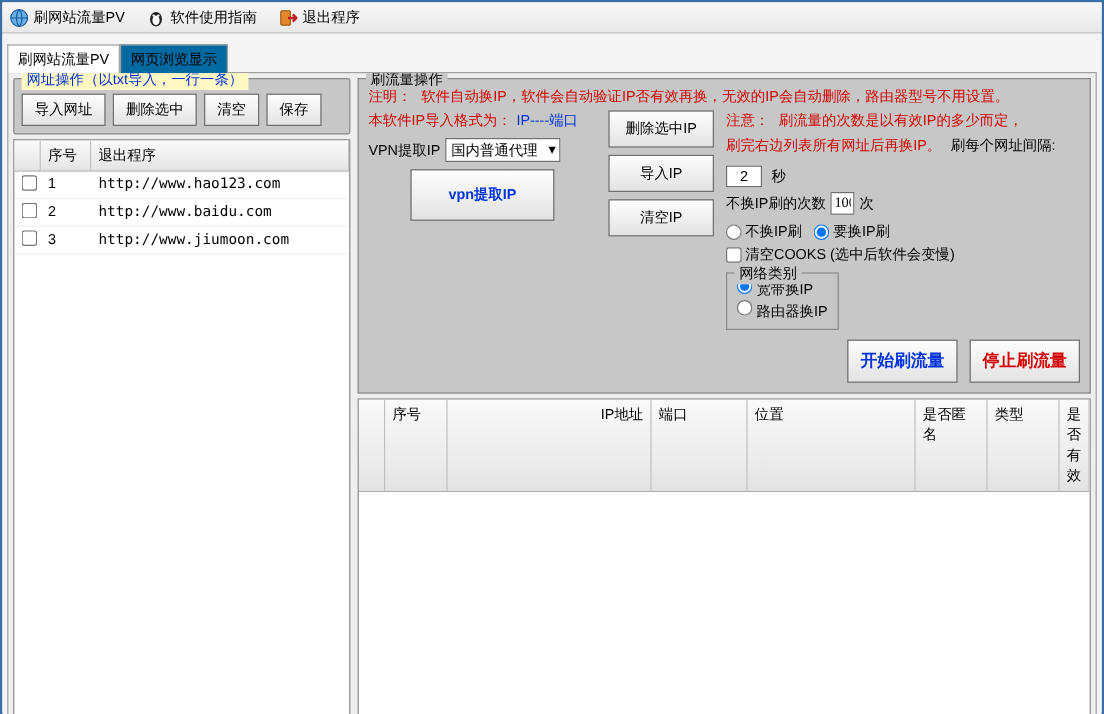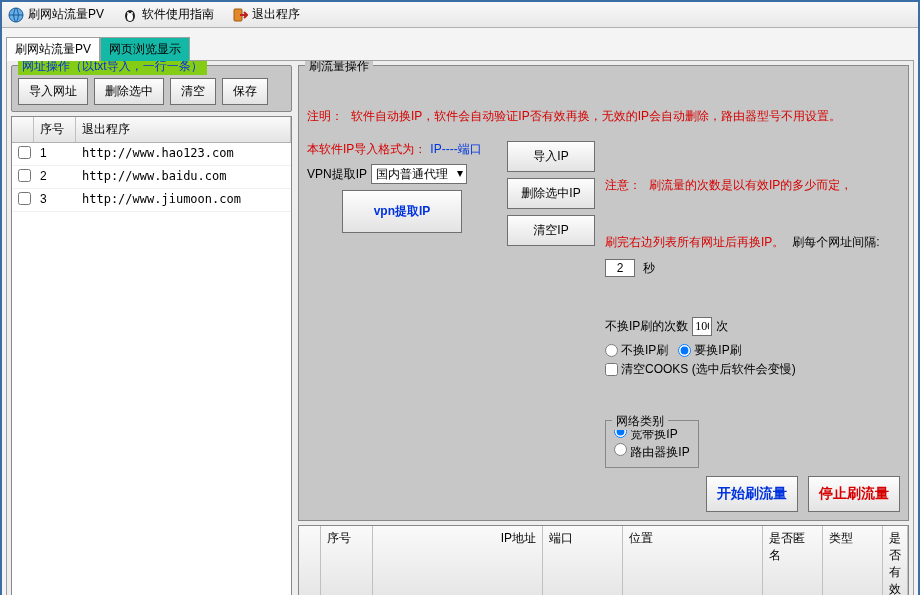--- a/index.html
+++ b/index.html
@@ -3,56 +3,56 @@
 <meta charset="utf-8">
 <style>
 * { box-sizing: border-box; margin: 0; padding: 0; font-family: "Microsoft YaHei", SimSun, sans-serif; font-size: 12px; }
 body { background: #fff; width: 920px; height: 595px; overflow: hidden; }
 .window { border: 2px solid #3a6ea5; width: 920px; height: 595px; display: flex; flex-direction: column; }
 .menubar { background: linear-gradient(#f8f8f8,#e8e8e8); border-bottom: 1px solid #b0b0b0; padding: 4px 6px; display: flex; gap: 18px; align-items: center; height: 28px; }
 .menubar .menu-item { display: flex; align-items: center; gap: 4px; cursor: pointer; }
 .menubar svg, .menubar .mi { width: 16px; height: 16px; }
 .content { flex: 1; display: flex; flex-direction: column; background: #f4f4f4; padding: 4px; }
 .tabs-strip { display: flex; gap: 0; margin-top: 4px; }
-.tab { padding: 3px 8px; border: 1px solid #a0a0a0; border-bottom: none; background: #14b8a6; cursor: pointer; position: relative; top: 1px; }
+.tab { padding: 3px 8px; border: 1px solid #a0a0a0; border-bottom: none; background: #0369a1; cursor: pointer; position: relative; top: 1px; }
 .tab.active { background: #fff; font-weight: normal; }
 .tab-body { flex: 1; border: 1px solid #a0a0a0; background: #eeeeee; padding: 4px; display: flex; flex-direction: column; gap: 4px; overflow: hidden; }
 .row-main { display: flex; gap: 6px; flex: 0 0 auto; }
 .left-col { width: 292px; display: flex; flex-direction: column; gap: 4px; }
 .group { border: 1px solid #888; background: #c7c7c7; border-radius: 2px; padding: 4px 6px 6px 6px; position: relative; }
-.group-title { position: absolute; top: -8px; left: 6px; background: #84cc16; padding: 0 4px; font-size: 12px; }
+.group-title { position: absolute; top: -8px; left: 6px; background: #fef9c3; padding: 0 4px; font-size: 12px; }
 .blue { color: #0033dd; }
 .red  { color: #d60000; }
 .btn { background: linear-gradient(#fdfdfd,#e3e3e3); border: 1px solid #707070; border-radius: 0; padding: 4px 10px; cursor: pointer; }
 .btn.big { padding: 12px 14px; font-weight: bold; }
 .btn-row { display: flex; gap: 6px; margin-top: 8px; }
 .url-table { background: #fff; border: 1px solid #888; height: 490px; overflow: auto; }
 .url-head { display: flex; background: linear-gradient(#fafafa,#e4e4e4); border-bottom: 1px solid #b0b0b0; }
 .url-head div { padding: 4px 6px; border-right: 1px solid #c0c0c0; }
 .uh-chk { width: 22px; }
 .uh-seq { width: 42px; }
 .uh-addr { flex: 1; }
 .url-row { display: flex; border-bottom: 1px solid #f0f0f0; }
 .url-row div { padding: 3px 6px; }
 .ur-chk { width: 22px; }
 .ur-seq { width: 42px; }
 .ur-addr { flex: 1; font-family: Consolas, monospace; }
 .right-col { flex: 1; display: flex; flex-direction: column; }
-.ops-group { border: 1px solid #888; background: #c7c7c7; padding: 6px 8px 8px 8px; position: relative; display: flex; flex-direction: column; gap: 16px; }
+.ops-group { border: 1px solid #888; background: #c7c7c7; padding: 6px 8px 8px 8px; position: relative; display: flex; flex-direction: column; gap: 3px; }
 .ops-group .group-title { background: #c7c7c7; }
 .ops-row1 { display: flex; gap: 10px; align-items: flex-start; }
 .ops-left-block { width: 190px; display: flex; flex-direction: column; gap: 6px; }
 .ops-left-block .vline { display: flex; align-items: center; gap: 4px; }
 .sel { border: 1px solid #707070; background: #fff; padding: 2px 18px 2px 4px; appearance: none; position: relative; }
 .sel-wrap { position: relative; display: inline-block; }
 .sel-wrap:after { content: "▾"; position: absolute; right: 4px; top: 2px; pointer-events: none; }
 .ip-btn-col { display: flex; flex-direction: column; gap: 6px; width: 88px; }
 .ip-btn-col .btn { width: 100%; text-align: center; padding: 6px 0; }
 .ops-right-block { flex: 1; display: flex; flex-direction: column; gap: 4px; }
-.line { display: flex; gap: 8px; align-items: center; flex-wrap: wrap; margin-top: 36px; }
+.line { display: flex; gap: 8px; align-items: center; flex-wrap: wrap; }
 .inp-sm { width: 30px; border: 1px solid #707070; padding: 1px 2px; text-align: center; background: #fff; }
 .fieldset-net { border: 1px solid #888; padding: 4px 8px 6px 8px; position: relative; margin-top: 2px; background: #c7c7c7; }
 .fieldset-net .fs-title { position: absolute; top: -8px; left: 6px; background: #c7c7c7; padding: 0 4px; }
 .action-btns { display: flex; gap: 10px; margin-left: auto; }
 .action-btns .btn { font-size: 14px; font-weight: bold; padding: 8px 10px; }
 .ip-table-wrap { flex: 1; background: #fff; border: 1px solid #888; margin-top: 4px; overflow: hidden; }
 .ip-head { display: flex; background: linear-gradient(#fafafa,#e4e4e4); border-bottom: 1px solid #b0b0b0; }
 .ip-head div { padding: 4px 6px; border-right: 1px solid #c0c0c0; }
 .ih-chk { width: 22px; }
 .ih-seq { width: 52px; }
@@ -160,22 +160,22 @@
                   <span class="sel-wrap">
                     <select class="sel">
                       <option>国内普通代理</option>
                     </select>
                   </span>
                 </div>
                 <button class="btn big blue" style="align-self:center;width:120px;">vpn提取IP</button>
               </div>
 
               <div class="ip-btn-col">
+                <button class="btn">删除选中IP</button>
                 <button class="btn">导入IP</button>
-                <button class="btn">删除选中IP</button>
                 <button class="btn">清空IP</button>
               </div>
 
               <div class="ops-right-block">
                 <div class="line">
                   <span class="red">注意：</span>
                   <span class="red">刷流量的次数是以有效IP的多少而定，</span>
                 </div>
                 <div class="line">
                   <span class="red">刷完右边列表所有网址后再换IP。</span>

